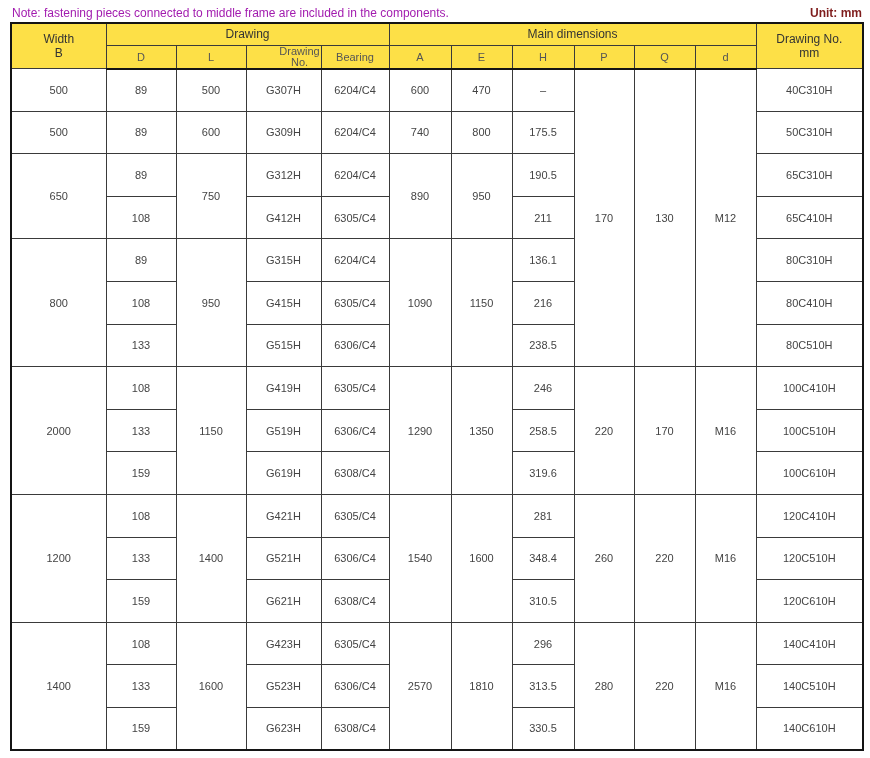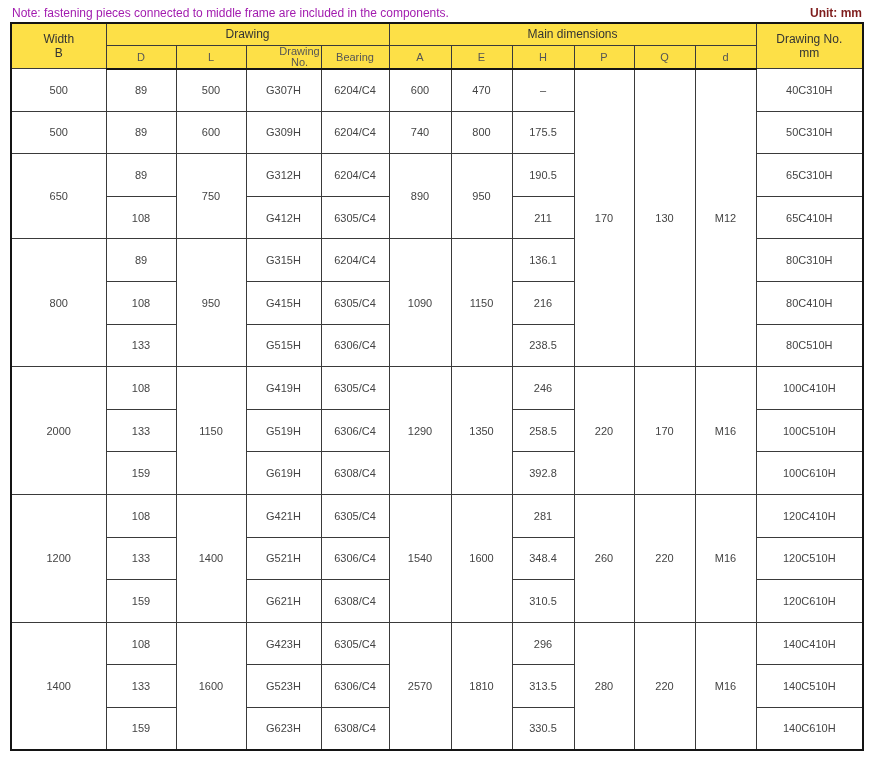--- a/index.html
+++ b/index.html
@@ -186,21 +186,21 @@
       <td>133</td>
       <td>G519H</td>
       <td>6306/C4</td>
       <td>258.5</td>
       <td>100C510H</td>
     </tr>
     <tr>
       <td>159</td>
       <td>G619H</td>
       <td>6308/C4</td>
-      <td>392.8</td>
+      <td>319.6</td>
       <td>100C610H</td>
     </tr>
     <tr>
       <td rowspan="3">1200</td>
       <td>108</td>
       <td rowspan="3">1400</td>
       <td>G421H</td>
       <td>6305/C4</td>
       <td rowspan="3">1540</td>
       <td rowspan="3">1600</td>

